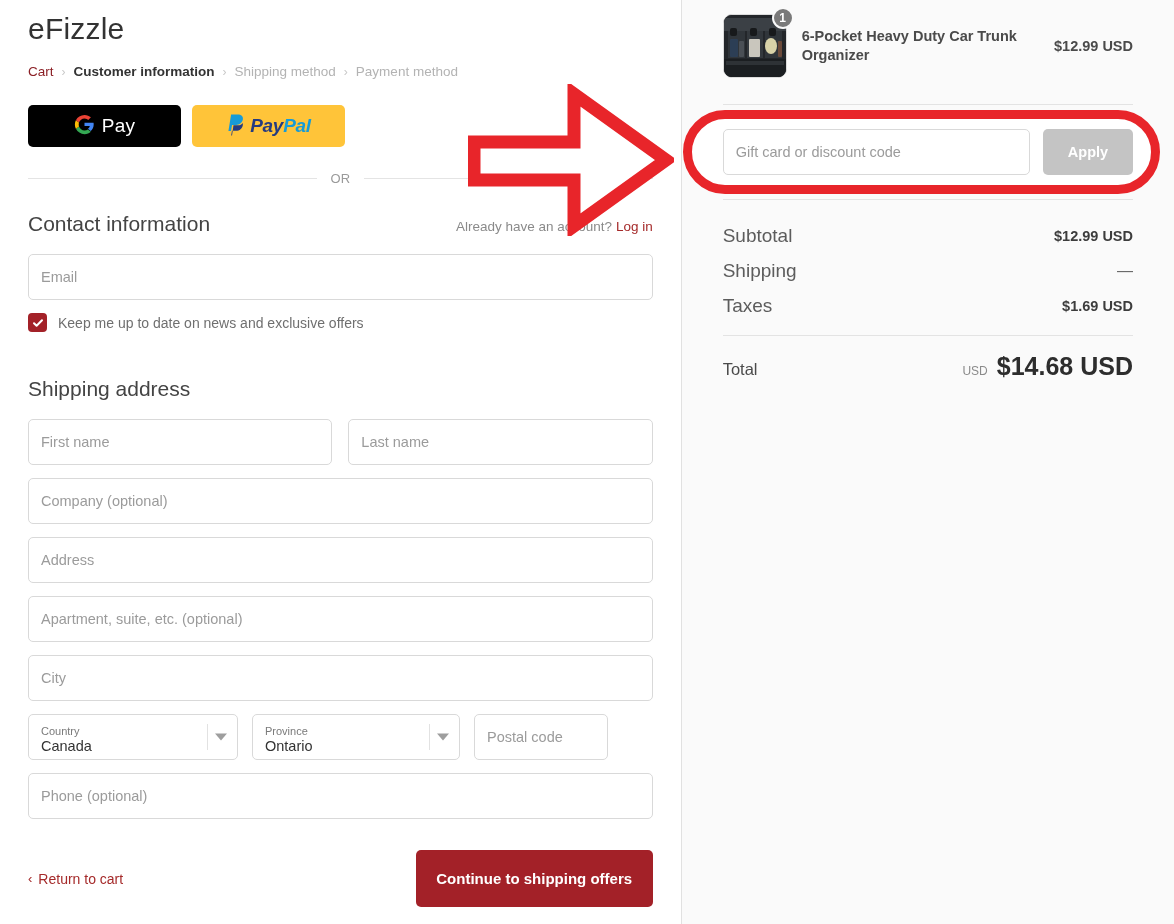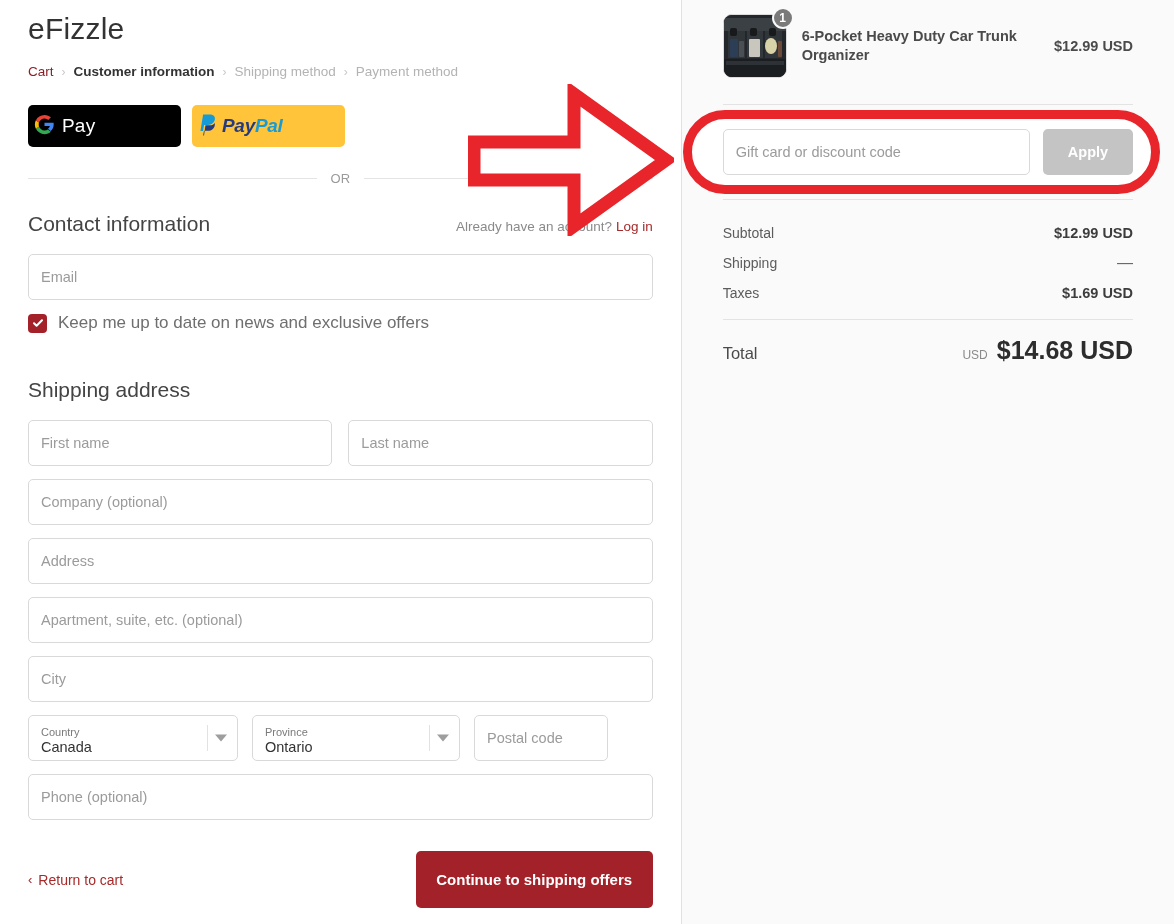--- a/index.html
+++ b/index.html
@@ -29,21 +29,21 @@
   }
   .breadcrumb { font-size: 13.5px; display: flex; align-items: center; gap: 8px; margin-bottom: 26px; }
   .bc-cart { color: #8b1f25; text-decoration: none; }
   .bc-current { color: #333; font-weight: 700; }
   .bc-dim { color: #b3b3b3; }
   .bc-sep { color: #c9c9c9; font-size: 12px; }
 
   .paybtns { display: flex; gap: 11px; margin-bottom: 24px; }
   .paybtn {
     height: 42px; width: 153px; border-radius: 5px;
-    display: flex; align-items: center; justify-content: flex-start;
+    display: flex; align-items: center; justify-content: center;
     cursor: pointer; border: none;
   }
   .gpay { background: #000000; }
   .gpay-label { color: #ffffff; font-size: 19px; letter-spacing: .2px; margin-left: 7px; }
   .paypal { background: #ffc439; }
   .pp-txt { font-size: 19px; font-weight: 700; font-style: italic; letter-spacing: -.3px; }
   .pp-pay { color: #253b80; }
   .pp-pal { color: #179bd7; }
 
   .or-row { display: flex; align-items: center; gap: 14px; margin: 22px 0 26px 0; }
@@ -66,21 +66,21 @@
   }
   .field::placeholder { color: #9b9b9b; }
 
   .check-row { display: flex; align-items: center; gap: 11px; margin-top: 13px; }
   .checkbox {
     width: 19px; height: 19px; border-radius: 4px;
     background: #a32128; display: flex; align-items: center; justify-content: center;
     cursor: pointer; flex: none;
   }
   .checkbox svg { display: block; }
-  .check-label { font-size: 17px; color: #6f6f6f; }
+  .check-label { font-size: 14px; color: #6f6f6f; }
 
   .sec-title-2 { font-size: 21px; color: #444; font-weight: 400; margin: 45px 0 18px 0; }
 
   .row { display: flex; gap: 16px; margin-bottom: 13px; }
   .row > * { flex: 1; }
 
   .select {
     position: relative; height: 46px;
     border: 1px solid #d9d9d9; border-radius: 5px;
     background: #fff; padding: 5px 30px 0 12px;
@@ -146,21 +146,21 @@
   }
   .discount-input::placeholder { color: #9b9b9b; }
   .apply-btn {
     width: 90px; height: 46px; background: #c4c4c4; color: #ffffff;
     border: none; border-radius: 5px; font-size: 14.5px; font-weight: 700;
     cursor: pointer; font-family: "Liberation Sans", sans-serif;
   }
 
   .totals { margin-top: 25px; }
   .tline { display: flex; justify-content: space-between; align-items: center; margin-bottom: 13px; }
-  .tlabel { font-size: 14px; color: #5c5c5c; }
+  .tlabel { font-size: 19px; color: #5c5c5c; }
   .tvalue { font-size: 14.5px; font-weight: 700; color: #3c3c3c; }
   .tvalue-dash { font-size: 16px; color: #666; }
   .totals-hr { height: 1px; background: #e3e3e3; margin: 18px 0 16px 0; }
   .grand { display: flex; justify-content: space-between; align-items: baseline; }
   .grand-label { font-size: 16.5px; color: #4a4a4a; }
   .grand-right { display: flex; align-items: baseline; gap: 9px; }
   .grand-cur { font-size: 12px; color: #8a8a8a; }
   .grand-val { font-size: 25px; font-weight: 700; color: #2d2d2d; }
 
   

